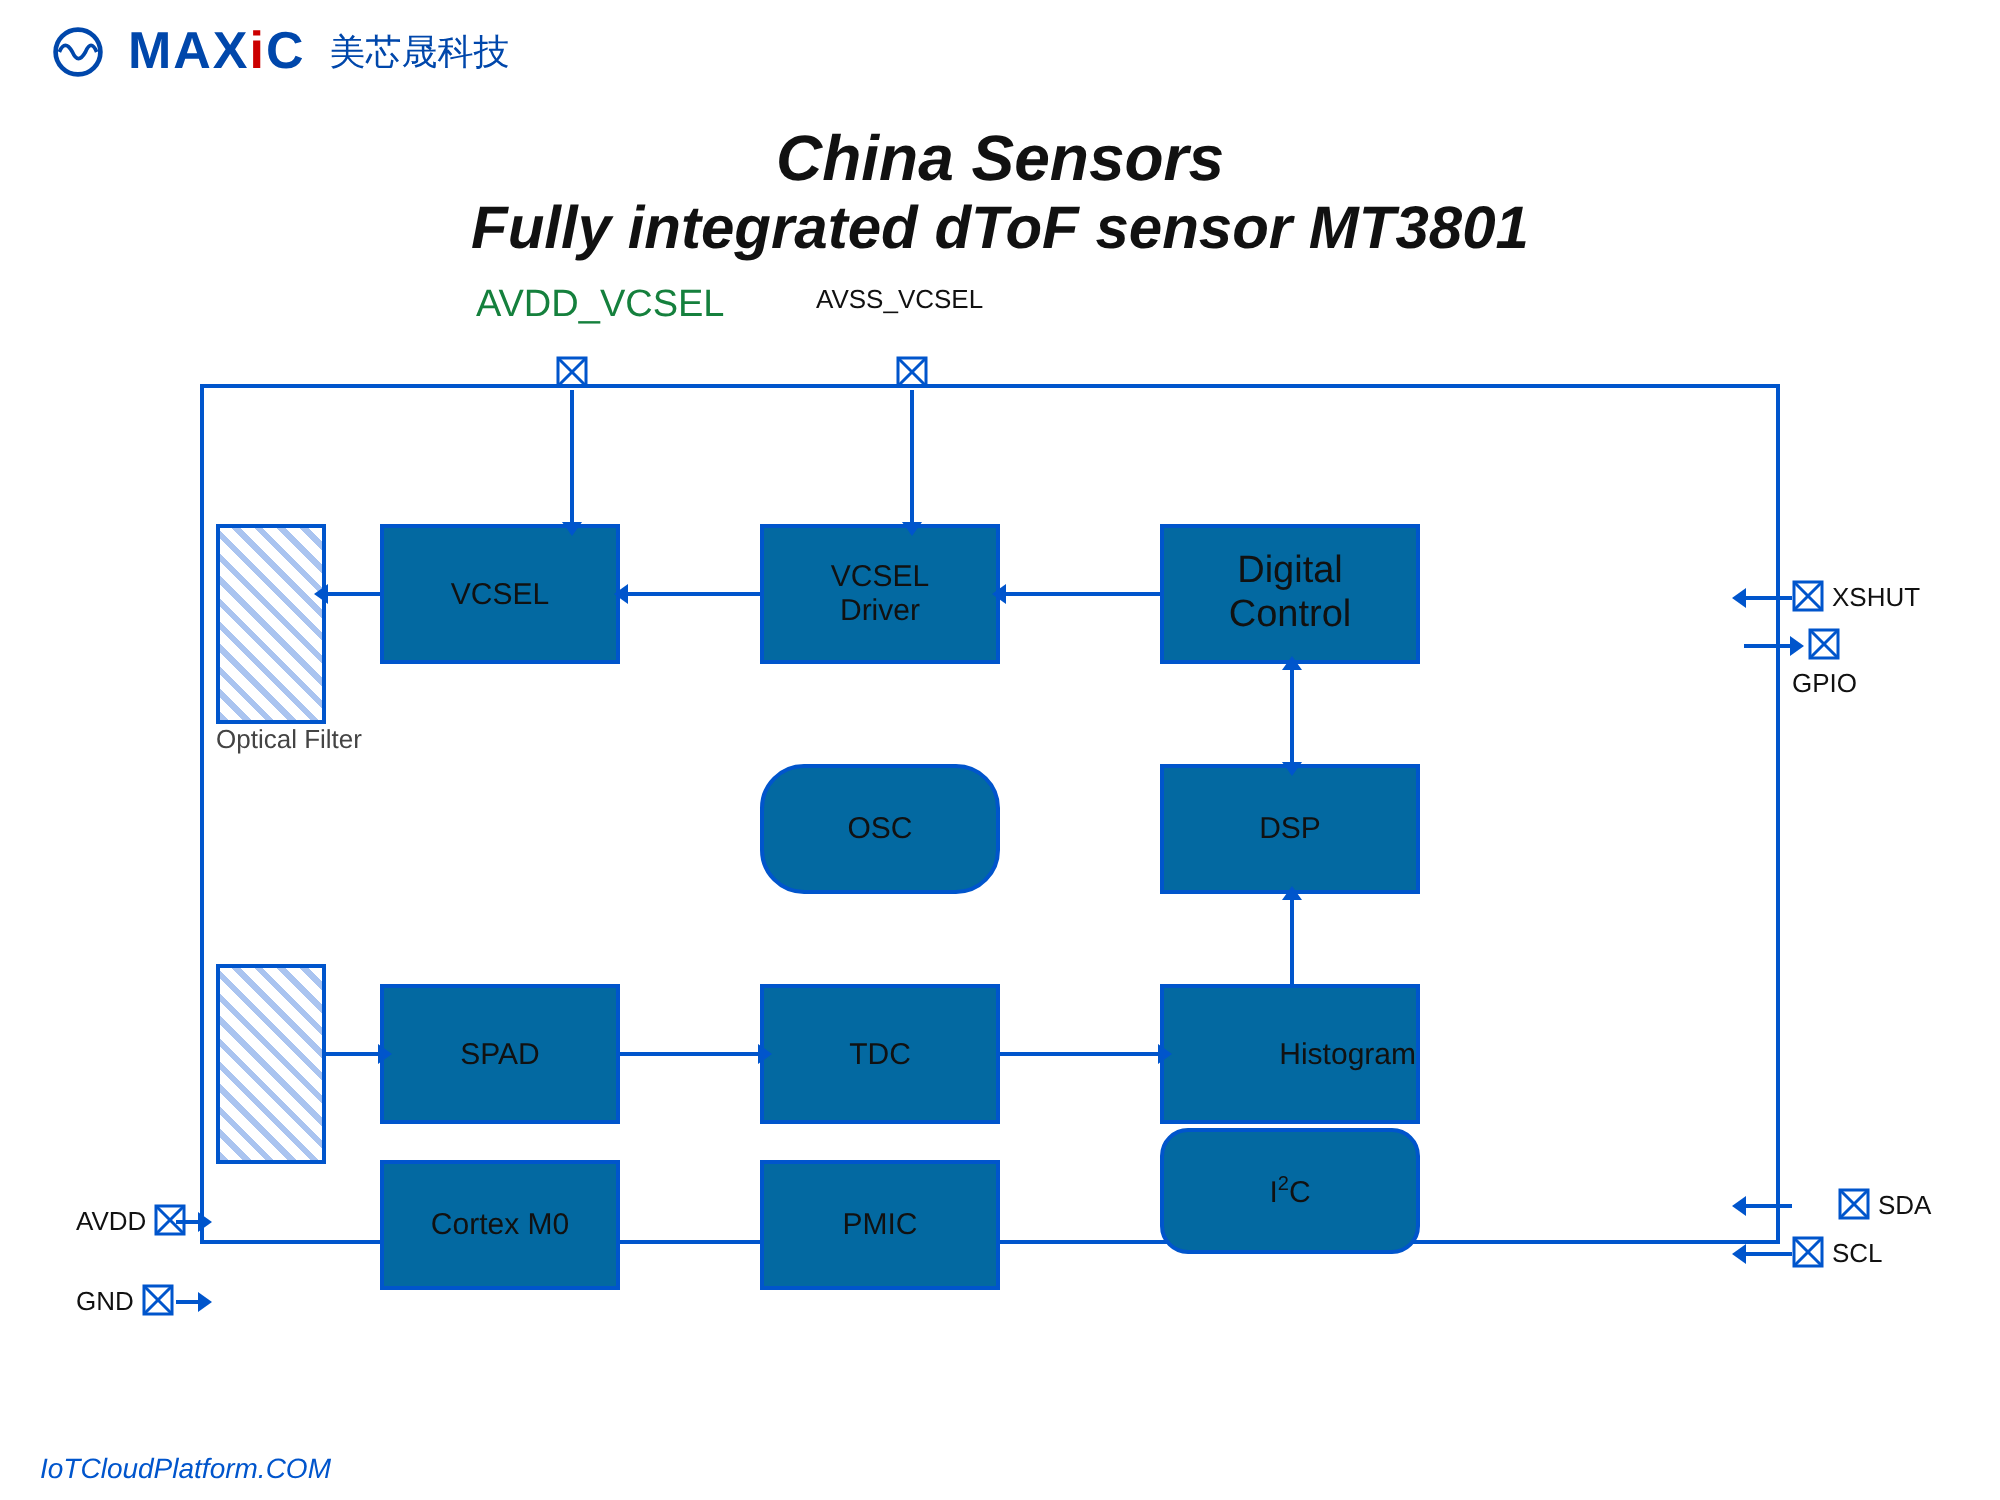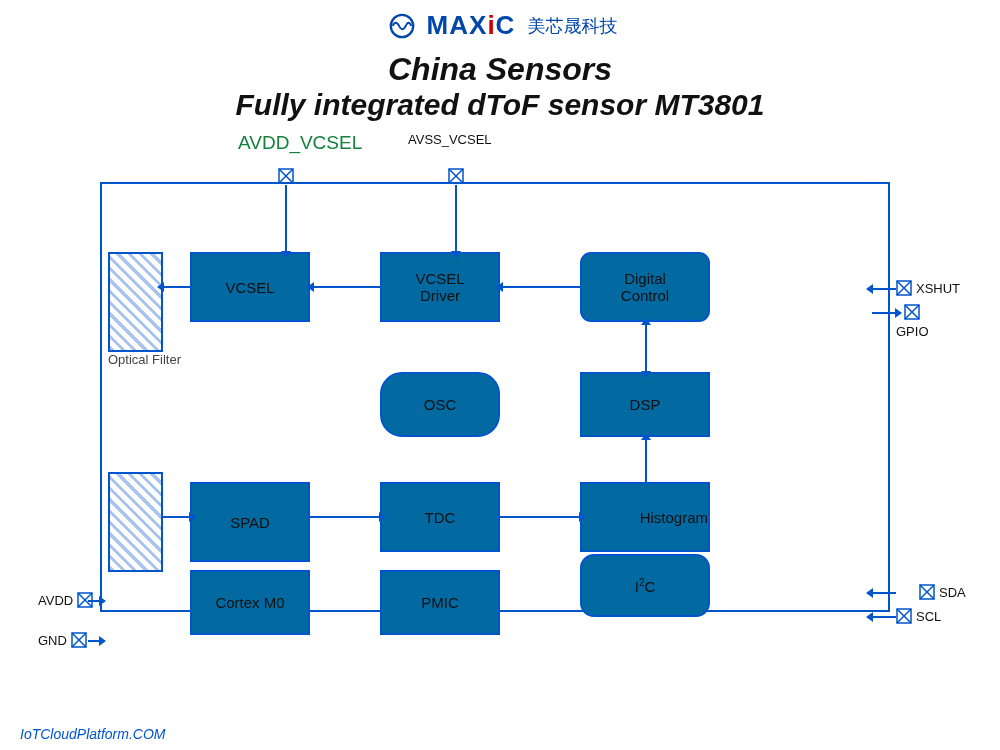--- a/index.html
+++ b/index.html
@@ -15,22 +15,21 @@
       width: 1000px;
       height: 750px;
       position: relative;
       padding: 10px 20px;
     }
 
     
     .header {
       display: flex;
       align-items: center;
-      margin-bottom: 10px;
-      justify-content: center;
+      margin-bottom: 20px;
     }
     .logo-area {
       display: flex;
       align-items: center;
       gap: 6px;
     }
     .logo-wave {
       width: 38px;
       height: 28px;
     }
@@ -291,35 +290,35 @@
     <div class="hatched" style="position:absolute; left:88px; top:120px; width:55px; height:100px;"></div>
 
     <div class="block" style="position:absolute; left:170px; top:120px; width:120px; height:70px; font-size:15px;">
       <span>VCSEL</span>
     </div>
 
     <div class="block" style="position:absolute; left:360px; top:120px; width:120px; height:70px; font-size:15px;">
       <span>VCSEL<br>Driver</span>
     </div>
 
-    <div class="block" style="position:absolute; left:560px; top:120px; width:130px; height:70px; font-size:15px;border-radius:11px;">
+    <div class="block" style="position:absolute; left:560px; top:120px; width:130px; height:70px; font-size:19px;">
       <span>Digital<br>Control</span>
     </div>
 
     <div class="block" style="position:absolute; left:360px; top:240px; width:120px; height:65px; font-size:15px;border-radius:22px;">
       <span>OSC</span>
     </div>
 
     <div class="block" style="position:absolute; left:560px; top:240px; width:130px; height:65px; font-size:15px;">
       <span>DSP</span>
     </div>
 
     <div class="hatched" style="position:absolute; left:88px; top:340px; width:55px; height:100px;"></div>
 
-    <div class="block" style="position:absolute; left:170px; top:350px; width:120px; height:80px; font-size:15px;text-align:center;">
+    <div class="block" style="position:absolute; left:170px; top:350px; width:120px; height:70px; font-size:15px;text-align:center;">
       <span>SPAD</span>
     </div>
 
     <div class="block" style="position:absolute; left:360px; top:350px; width:120px; height:70px; font-size:15px;">
       <span>TDC</span>
     </div>
 
     <div class="block" style="position:absolute; left:560px; top:350px; width:130px; height:70px; font-size:15px;justify-content:flex-end;">
       <span>Histogram</span>
     </div>

